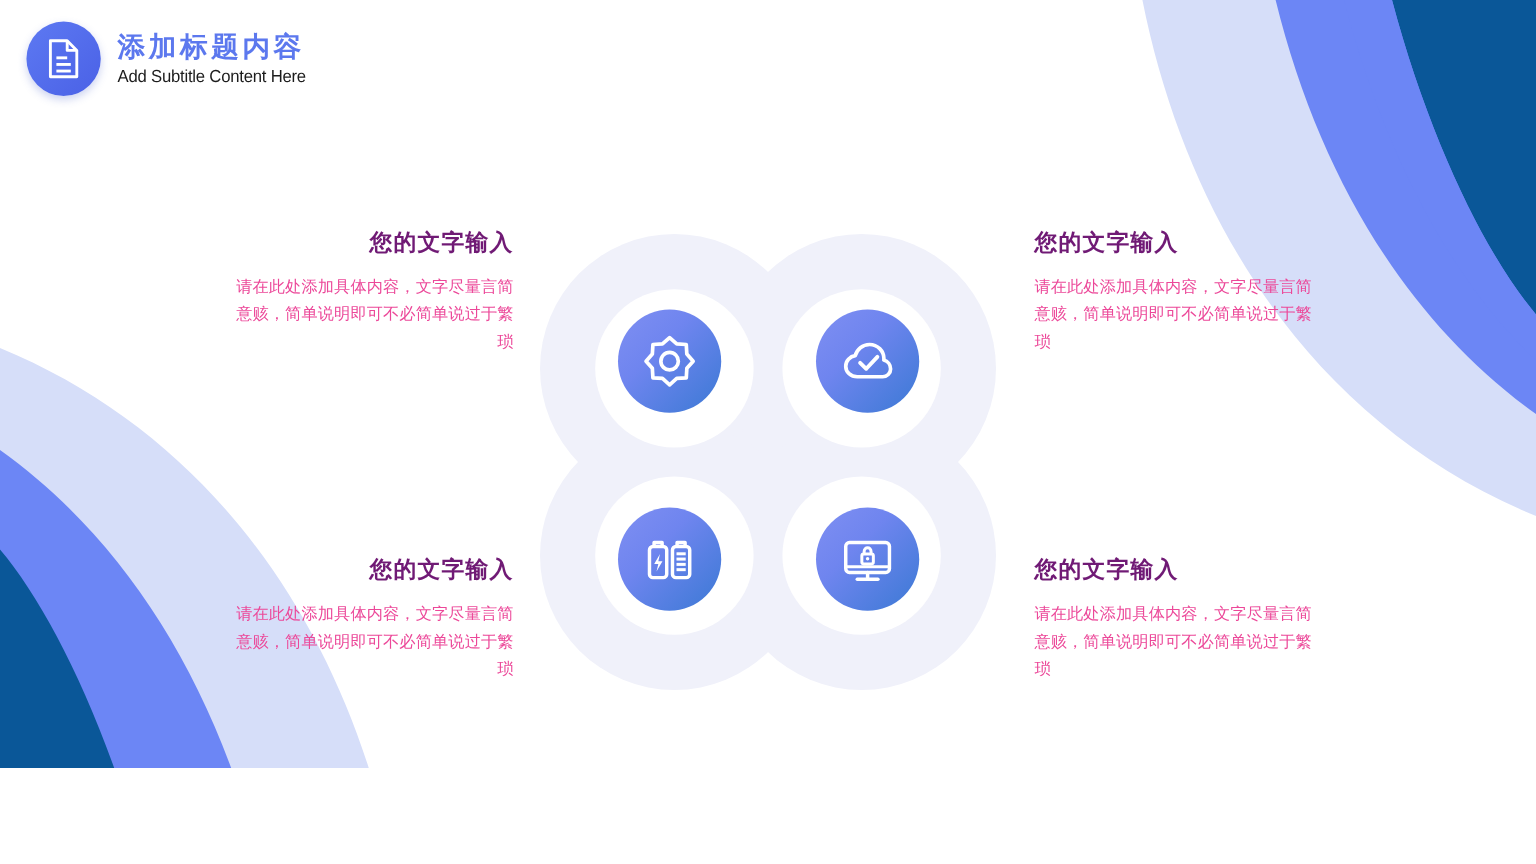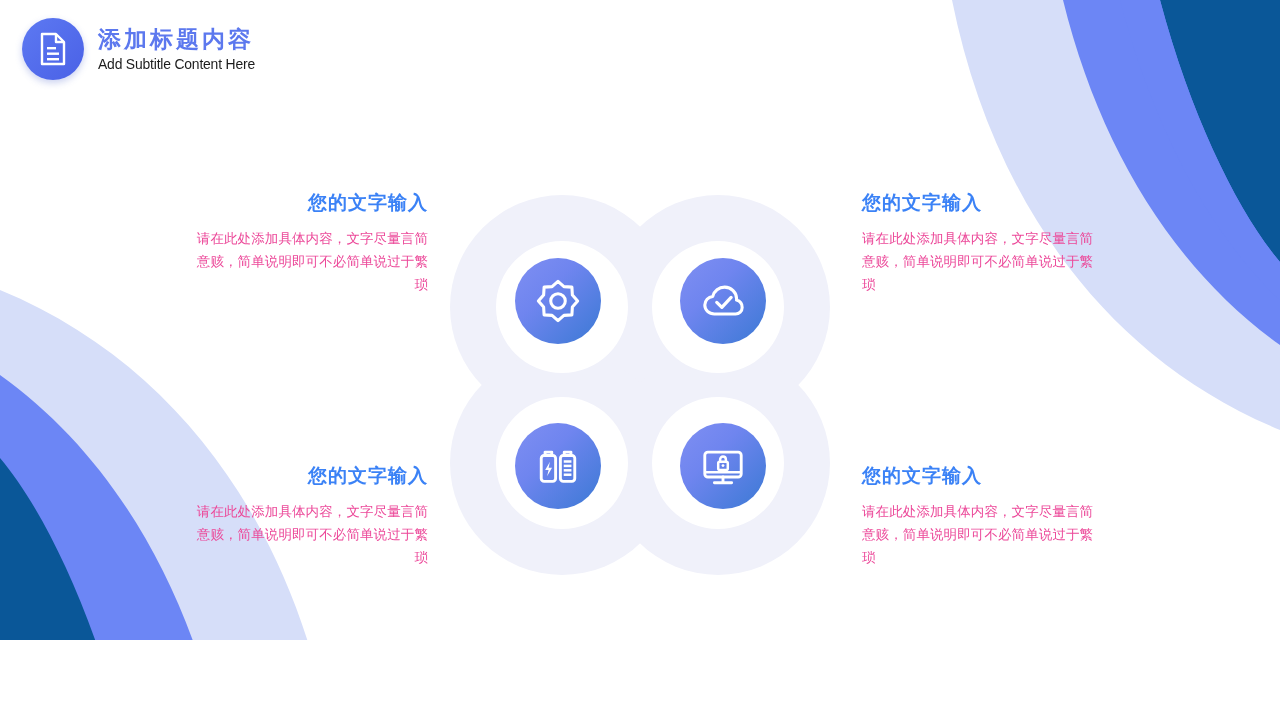--- a/index.html
+++ b/index.html
@@ -109,21 +109,21 @@
   }
   .txt-block.left  { text-align: right; }
   .txt-block.right { text-align: left; }
 
   .txt-block.tl-txt { left: 188px; top: 191px; }
   .txt-block.bl-txt { left: 188px; top: 464px; }
   .txt-block.tr-txt { left: 862px; top: 191px; }
   .txt-block.br-txt { left: 862px; top: 464px; }
 
   .blk-title {
-    color: #3b82f6;
+    color: #701a75;
     font-size: 19px;
     font-weight: bold;
     letter-spacing: 1px;
     line-height: 1.3;
     margin: 0 0 11px 0;
   }
   .blk-body {
     color: #ec4899;
     font-size: 13.5px;
     line-height: 1.72;

